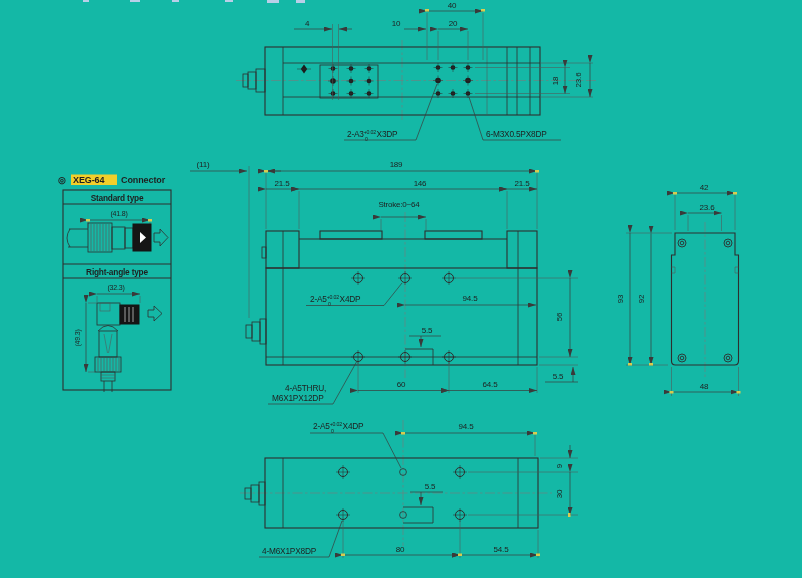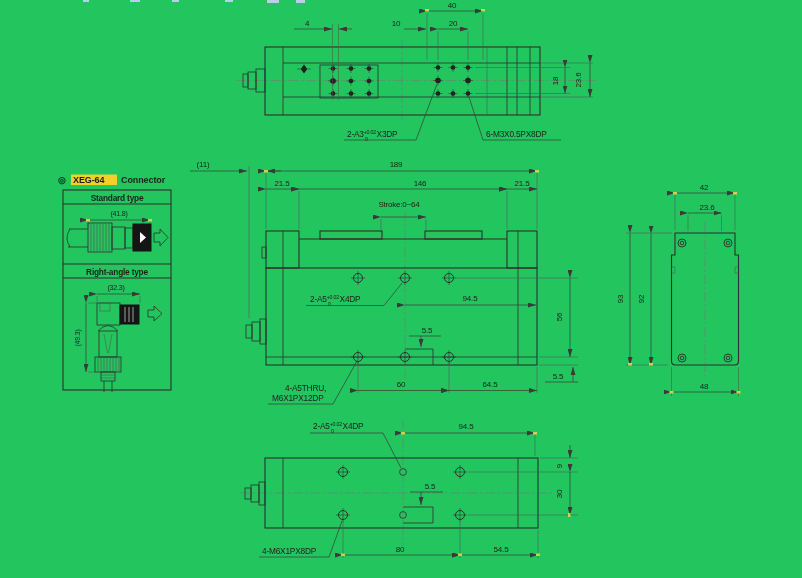--- a/index.html
+++ b/index.html
@@ -1,16 +1,16 @@
 <!DOCTYPE html>
 <html><head>
 <meta charset="utf-8">
 <style>
   html,body{margin:0;padding:0;background:#ffffff;}
-  #stage{position:relative;width:802px;height:578px;background:#22c55e;overflow:hidden;
+  #stage{position:relative;width:802px;height:578px;background:#14b8a6;overflow:hidden;
          font-family:"Liberation Sans", sans-serif;}
   svg{position:absolute;left:0;top:0;}
   .out{stroke:#2e2e2e;stroke-width:1.1;fill:none;}
   .mid{stroke:#2e2e2e;stroke-width:0.8;fill:none;}
   .thin{stroke:#555555;stroke-width:0.55;fill:none;}
   .dim{stroke:#3a3a3a;stroke-width:0.7;fill:none;}
   .cl{stroke:#7a7a7a;stroke-width:0.6;fill:none;stroke-dasharray:10 2.5 2.5 2.5;}
   .hatch{stroke:#5a5a5a;stroke-width:0.7;}
   .blackfill{fill:#151515;stroke:#151515;}
   .whiteline{stroke:#ffffff;stroke-width:0.8;opacity:0.75;}

